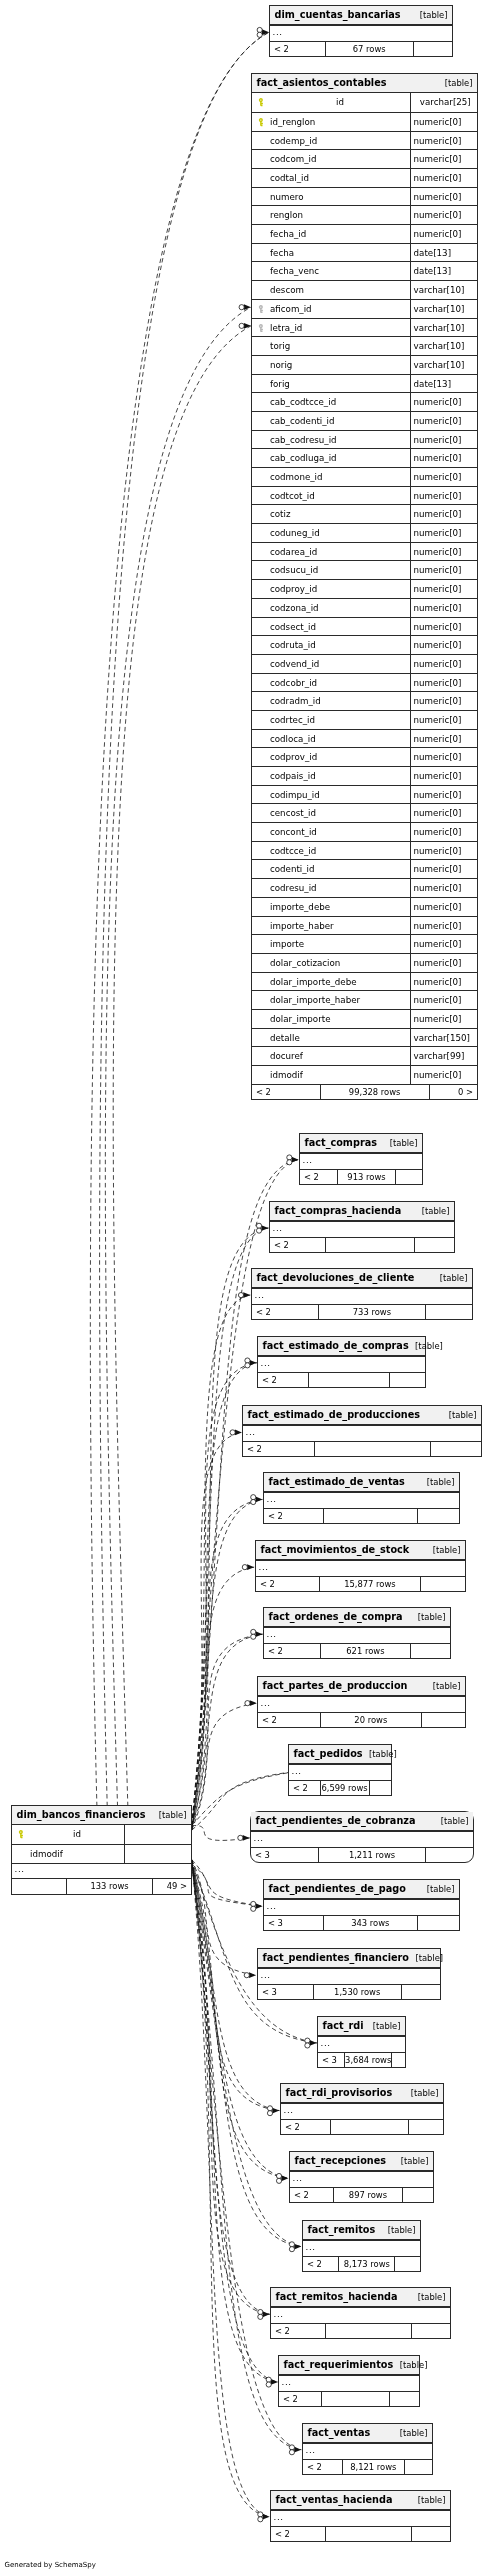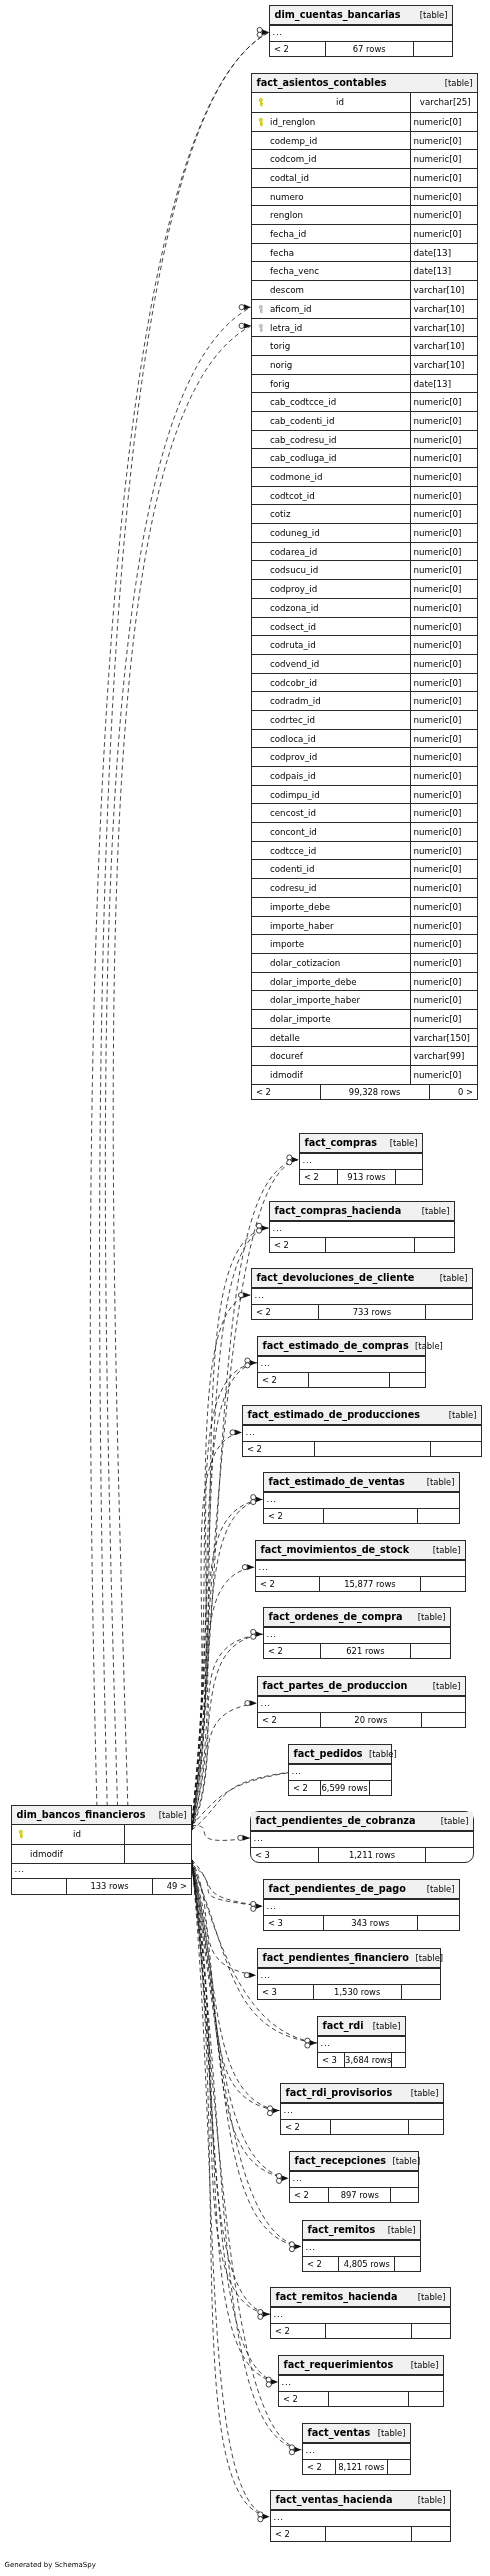--- a/index.html
+++ b/index.html
@@ -595,69 +595,69 @@
           <span class="nm">fact_rdi_provisorios</span>
           <span class="tag">[table]</span>
         </div>
         <div class="ell">...</div>
         <div class="ft">
           <span class="fl">&lt; 2</span>
           <span class="fc"></span>
           <span class="fr"></span>
         </div>
       </div>
-      <div class="tbl" style="left: 289px; top: 2151px; width: 130px;">
+      <div class="tbl" style="left: 289px; top: 2151px; width: 145px;">
         <div class="hd">
           <span class="nm">fact_recepciones</span>
           <span class="tag">[table]</span>
         </div>
         <div class="ell">...</div>
         <div class="ft">
           <span class="fl">&lt; 2</span>
           <span class="fc">897 rows</span>
           <span class="fr"></span>
         </div>
       </div>
       <div class="tbl" style="left: 302px; top: 2220px; width: 119px;">
         <div class="hd">
           <span class="nm">fact_remitos</span>
           <span class="tag">[table]</span>
         </div>
         <div class="ell">...</div>
         <div class="ft">
           <span class="fl">&lt; 2</span>
-          <span class="fc">4,805 rows</span>
+          <span class="fc">8,173 rows</span>
           <span class="fr"></span>
         </div>
       </div>
       <div class="tbl" style="left: 270px; top: 2287px; width: 181px;">
         <div class="hd">
           <span class="nm">fact_remitos_hacienda</span>
           <span class="tag">[table]</span>
         </div>
         <div class="ell">...</div>
         <div class="ft">
           <span class="fl">&lt; 2</span>
           <span class="fc"></span>
           <span class="fr"></span>
         </div>
       </div>
-      <div class="tbl" style="left: 278px; top: 2355px; width: 166px;">
+      <div class="tbl" style="left: 278px; top: 2355px; width: 142px;">
         <div class="hd">
           <span class="nm">fact_requerimientos</span>
           <span class="tag">[table]</span>
         </div>
         <div class="ell">...</div>
         <div class="ft">
           <span class="fl">&lt; 2</span>
           <span class="fc"></span>
           <span class="fr"></span>
         </div>
       </div>
-      <div class="tbl" style="left: 302px; top: 2423px; width: 109px;">
+      <div class="tbl" style="left: 302px; top: 2423px; width: 131px;">
         <div class="hd">
           <span class="nm">fact_ventas</span>
           <span class="tag">[table]</span>
         </div>
         <div class="ell">...</div>
         <div class="ft">
           <span class="fl">&lt; 2</span>
           <span class="fc">8,121 rows</span>
           <span class="fr"></span>
         </div>

